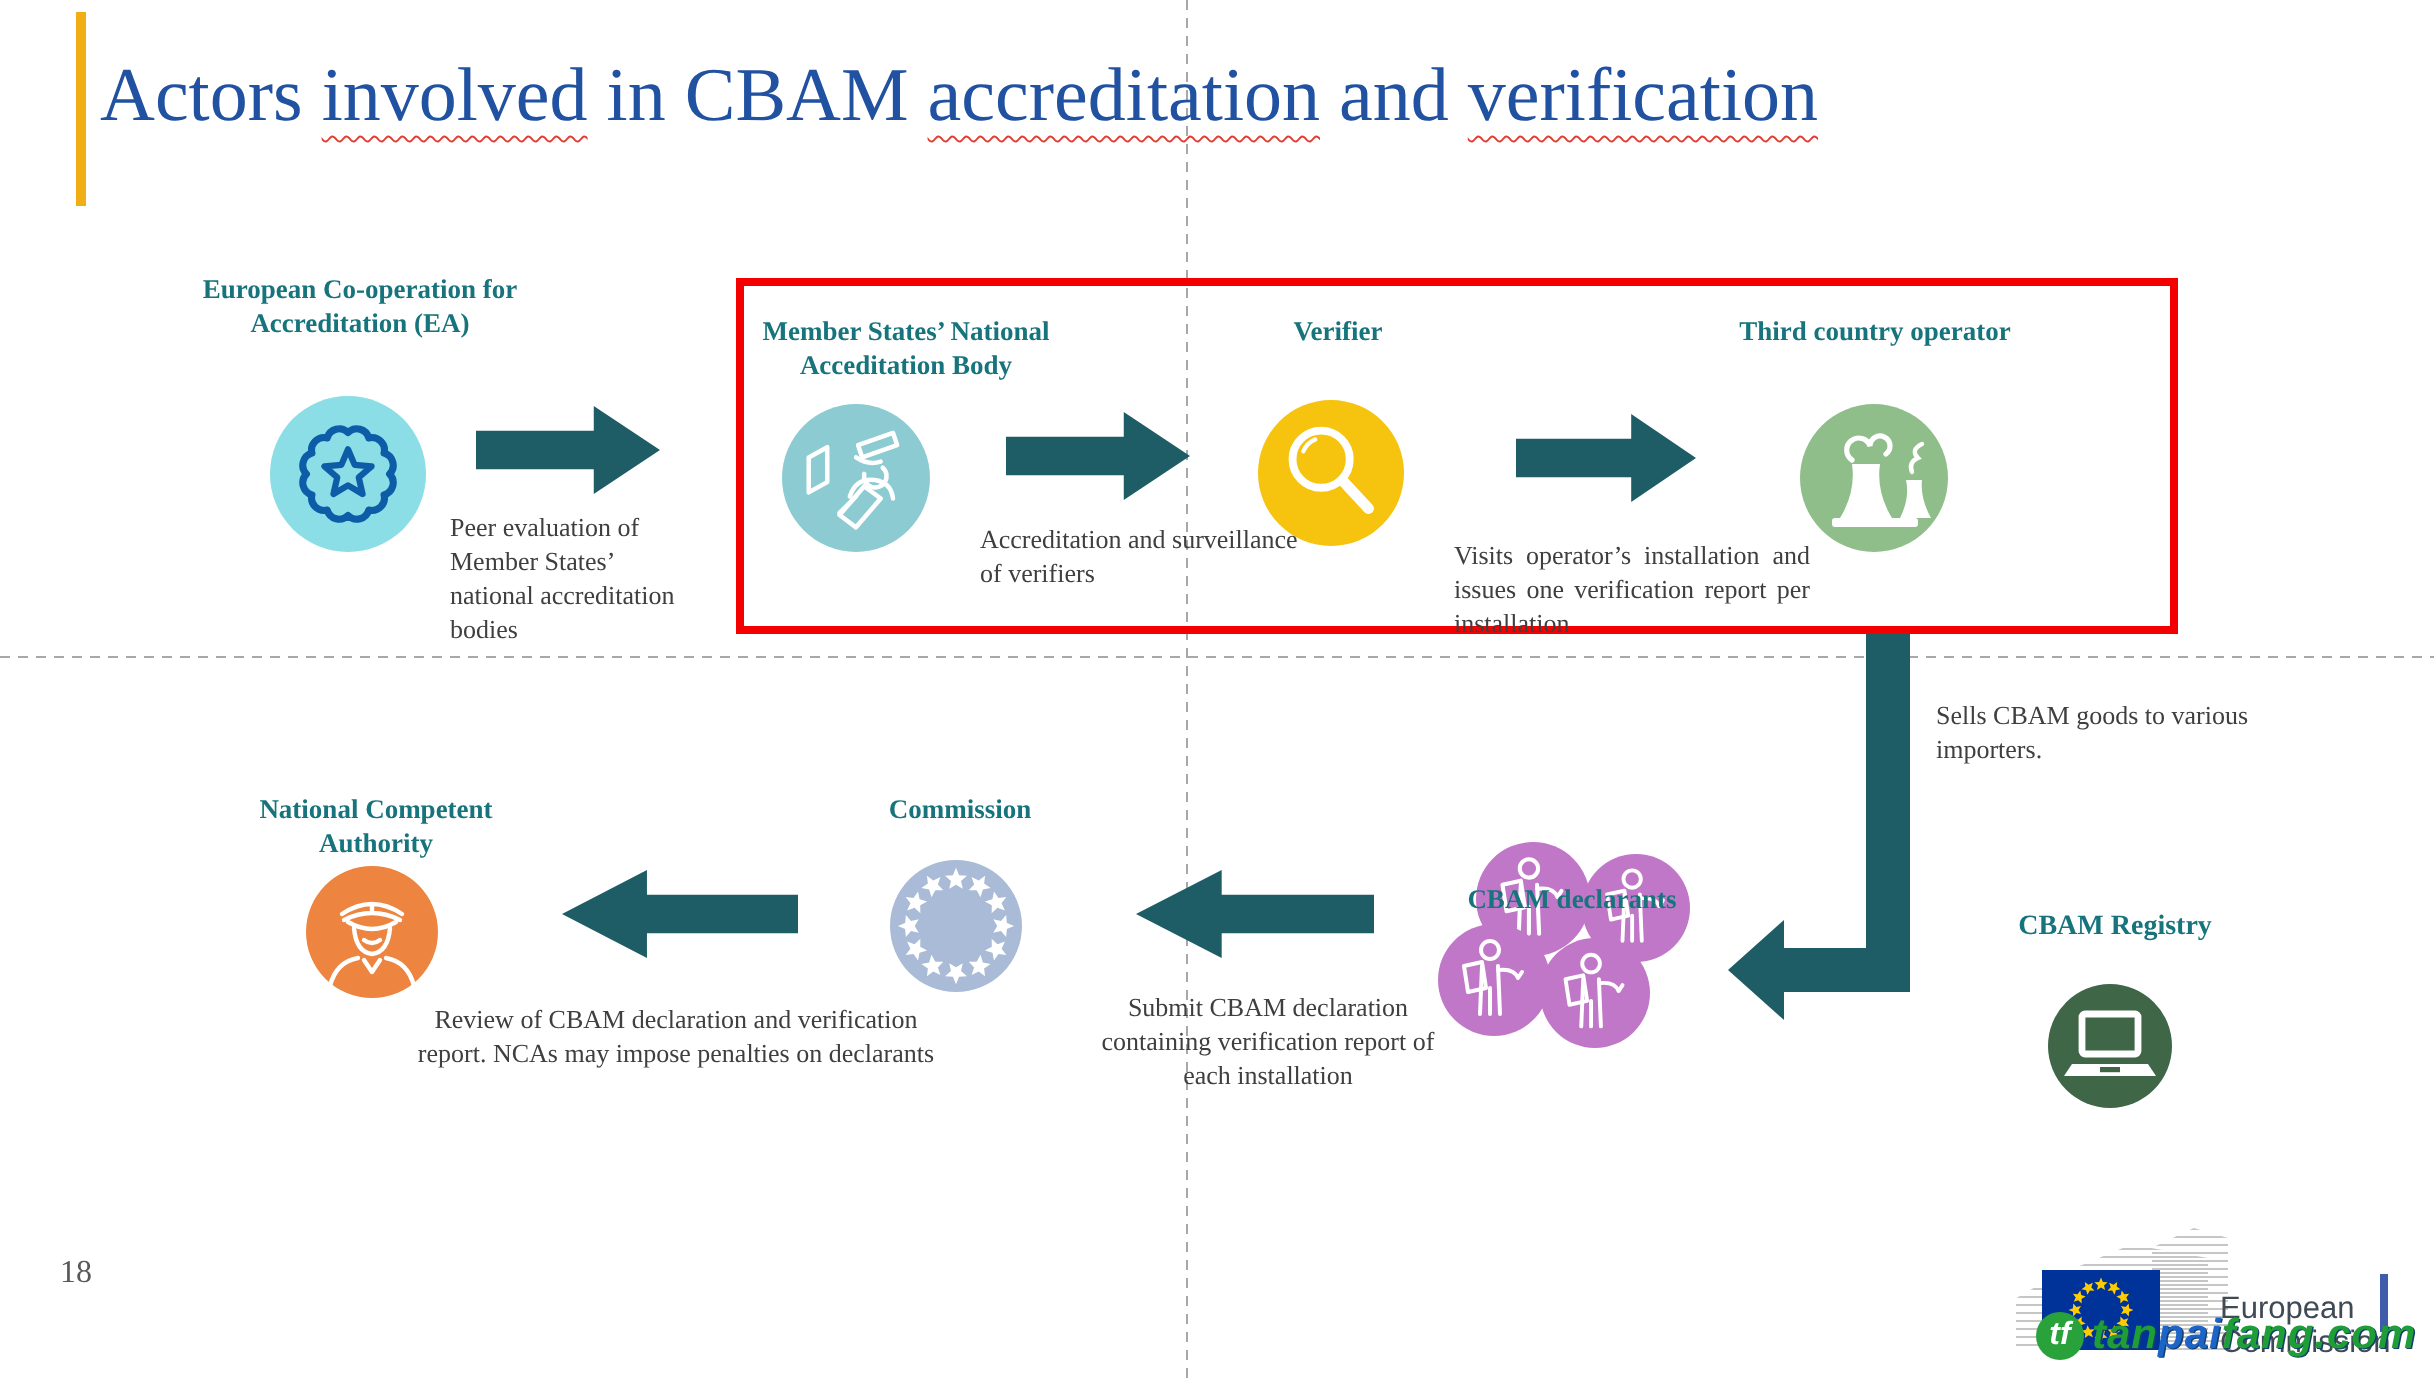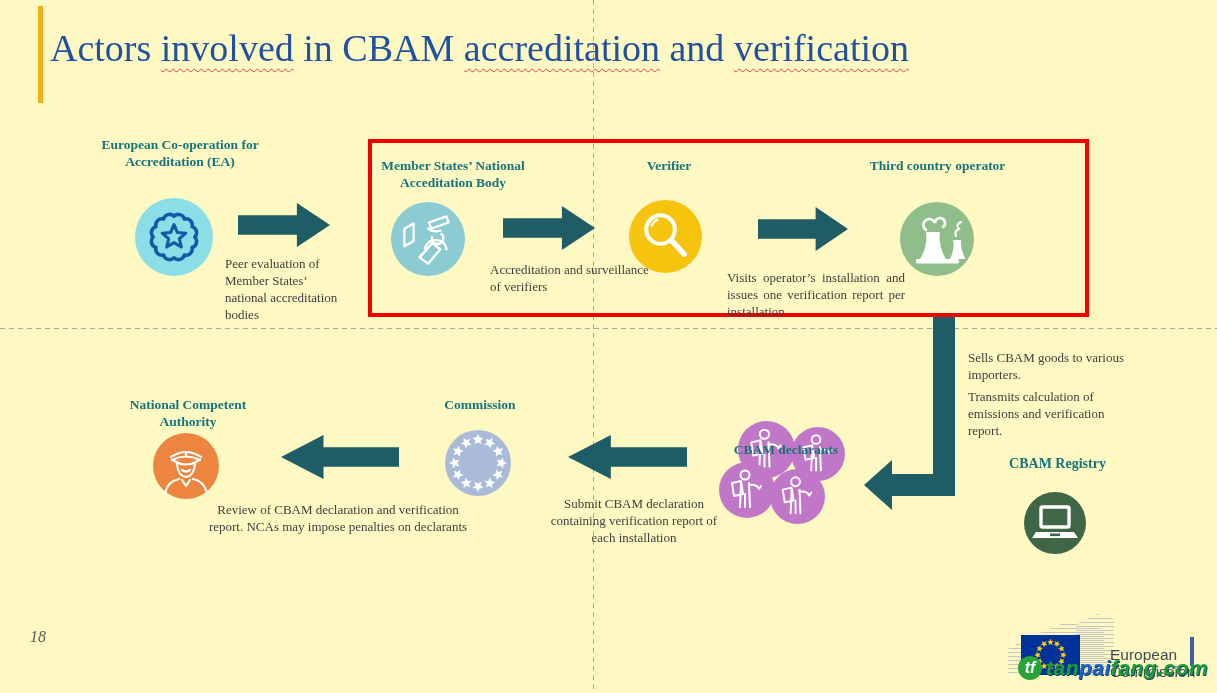--- a/index.html
+++ b/index.html
@@ -1,16 +1,16 @@
 <!DOCTYPE html>
 <html><head>
 <meta charset="utf-8">
 <style>
   html,body{margin:0;padding:0;background:#e8e8e8;}
-  .slide{position:relative;width:1217px;height:693px;background:#fef9c3;overflow:hidden;
+  .slide{position:relative;width:1217px;height:693px;background:#ffffff;overflow:hidden;
          font-family:"Liberation Serif",serif;color:#3f3f3f;}
   
   .vguide{position:absolute;left:593px;top:0;width:1px;height:693px;z-index:1;
           background:repeating-linear-gradient(to bottom,#a8a8a8 0 5px,transparent 5px 9px);}
   .hguide{position:absolute;left:0;top:328px;width:1217px;height:1px;z-index:1;
           background:repeating-linear-gradient(to right,#a8a8a8 0 5px,transparent 5px 9px);}
   
   .accent-bar{position:absolute;left:38px;top:6px;width:5px;height:97px;background:#f2af15;z-index:2;}
   .title{position:absolute;left:50px;top:26px;width:1040px;font-size:38px;color:#2151a1;
          letter-spacing:0px;z-index:6;font-weight:400;}
@@ -24,21 +24,21 @@
   .arrow.l{clip-path:polygon(100% 28%,36% 28%,36% 0,0 50%,36% 100%,36% 72%,100% 72%);}
   .elbow-v{position:absolute;left:933px;top:313px;width:22px;height:182px;background:#1e5c66;z-index:3;}
   .elbow-h{position:absolute;left:890px;top:474px;width:65px;height:22px;background:#1e5c66;z-index:3;}
   .elbow-head{position:absolute;left:864px;top:460px;width:28px;height:50px;background:#1e5c66;z-index:3;
               clip-path:polygon(100% 0,0 50%,100% 100%);}
   
   .red-frame{position:absolute;left:368px;top:139px;width:713px;height:170px;border:4px solid #f40000;z-index:5;pointer-events:none;}
   
   .icon{position:absolute;z-index:4;}
   
-  .page-num{position:absolute;left:30px;top:628px;font-size:16px;color:#595959;z-index:6;font-style:italic;}
+  .page-num{position:absolute;left:30px;top:628px;font-size:16px;color:#595959;z-index:6;}
   .ec-logo{position:absolute;left:1008px;top:612px;width:196px;height:68px;z-index:4;}
   .stripes{position:absolute;background:repeating-linear-gradient(to bottom,#c6c6c6 0 1px,transparent 1px 4px);}
   .stripesA{left:0;top:8px;width:96px;height:56px;
             clip-path:polygon(18% 34%,60% 4%,100% 16%,100% 100%,0 100%,0 52%);}
   .stripesB{left:68px;top:2px;width:38px;height:62px;
             clip-path:polygon(0 16%,55% 0,100% 8%,100% 100%,0 100%);}
   .ec-flag{position:absolute;left:13px;top:23px;width:59px;height:40px;background:#003399;}
   .ec-text{position:absolute;left:102px;top:34px;font-family:"Liberation Sans",sans-serif;
            font-size:15.5px;line-height:1.12;color:#404a54;}
   .ec-bar{position:absolute;left:182px;top:25px;width:4px;height:29px;background:#3f5ba9;}
@@ -123,21 +123,20 @@
       <path d="M50,57 Q55,47 53,38 L61,38 Q60,47 65.5,57 Z" fill="#ffffff"></path>
       <path d="M56,34 q-2,-5 3,-7 q-4,-4 2,-7" fill="none" stroke="#ffffff" stroke-width="2.2" stroke-linecap="round"></path>
     </svg>
   </div>
 
   <div class="elbow-v"></div>
   <div class="elbow-h"></div>
   <div class="elbow-head"></div>
 
   <div class="cap" style="left:968px;top:350px;width:170px;font-family:Liberation Serif, serif;">Sells CBAM goods to various importers.</div>
-  <div class="cap" style="left:968px;top:389px;width:170px;">Transmits calculation of emissions and verification report.</div>
 
   <div class="lbl" style="left:985px;top:455px;width:145px;font-size:14px;">CBAM Registry</div>
 
   <div class="icon" style="left:1024px;top:492px;">
     <svg width="62" height="62" viewBox="0 0 62 62">
       <circle cx="31" cy="31" r="31" fill="#3e6647"></circle>
       <rect x="17" y="15" width="28" height="20" rx="1.5" fill="none" stroke="#ffffff" stroke-width="3.4"></rect>
       <path d="M12,40 h38 l4,6 h-46 Z" fill="#ffffff"></path>
       <rect x="26" y="41.5" width="10" height="2.6" fill="#3e6647"></rect>
     </svg>

